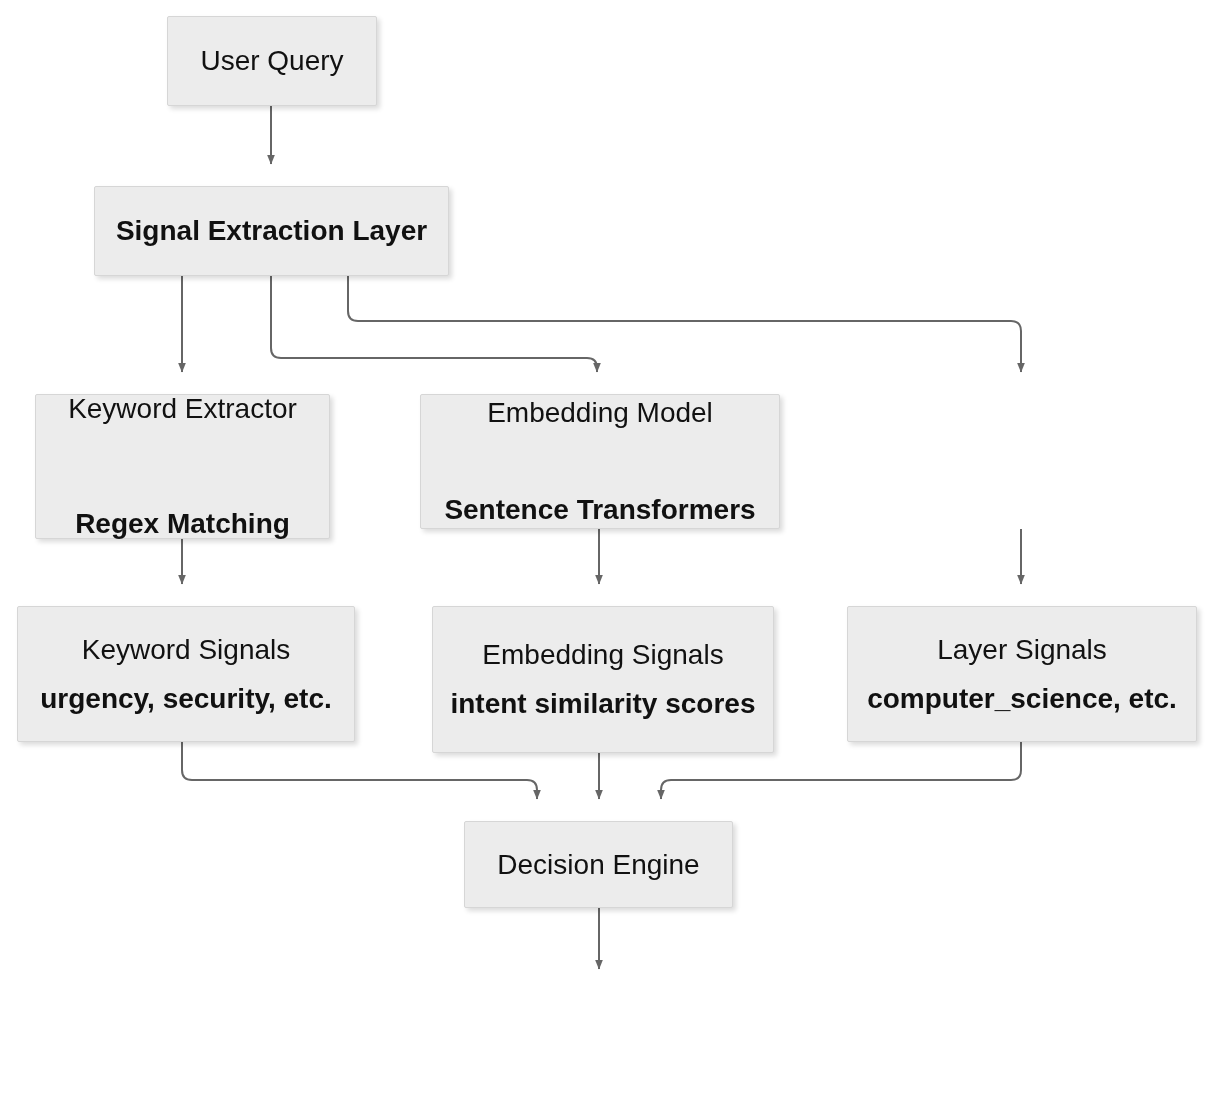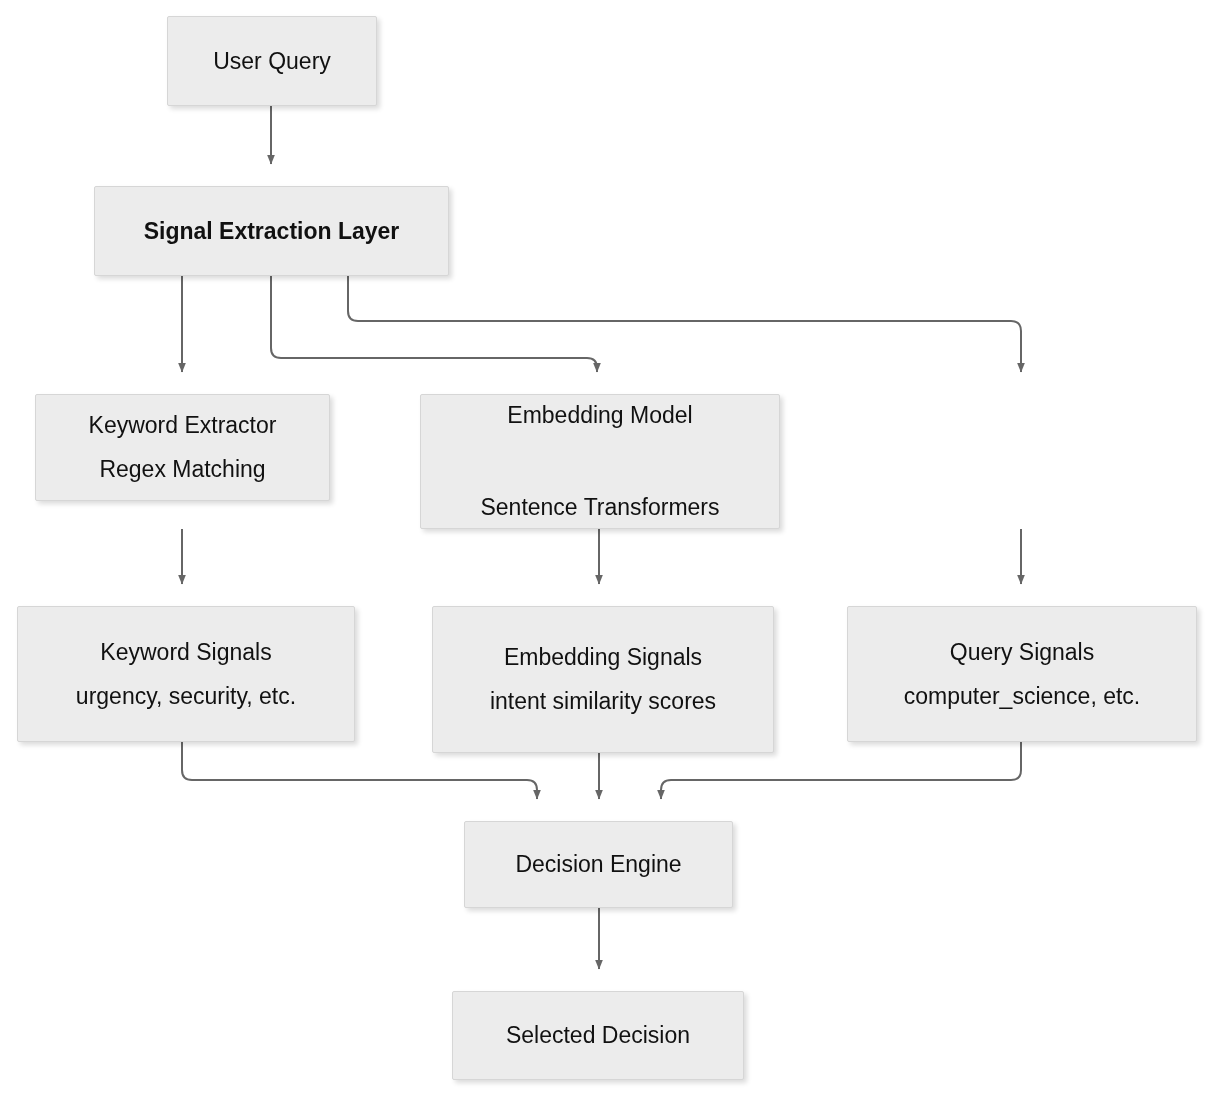--- a/index.html
+++ b/index.html
@@ -34,30 +34,30 @@
     border: 1px solid #D6D6D6;
     border-radius: 2px;
     box-shadow: 3px 3px 5px rgba(0,0,0,0.14);
     display: flex;
     flex-direction: column;
     align-items: center;
     justify-content: center;
     text-align: center;
     color: #111111;
     font-family: "Liberation Sans", sans-serif;
-    font-size: 23px;
+    font-size: 28px;
     line-height: 1.0;
   }
   .node .line1 { display: block; }
-  .node .line2 { display: block; margin-top: 21px; }
+  .node .line2 { display: block; margin-top: 21px; font-weight: bold; }
   .node.single { }
   
   #node-user-query        { left:167px; top:16px;  width:210px; height:90px;  }
   #node-signal-extraction { left:94px;  top:186px; width:355px; height:90px;font-weight:bold;  }
-  #node-keyword-extractor { left:35px;  top:394px; width:295px; height:107px; }
+  #node-keyword-extractor { left:35px;  top:394px; width:295px; height:145px;justify-content:space-between; }
   #node-embedding-model   { left:420px; top:394px; width:360px; height:135px;gap:48px; }
   #node-domain-classifier { left:881px; top:394px; width:285px; height:135px; }
   #node-keyword-signals   { left:17px;  top:606px; width:338px; height:136px; }
   #node-embedding-signals { left:432px; top:606px; width:342px; height:147px; }
   #node-domain-signals    { left:847px; top:606px; width:350px; height:136px; }
   #node-decision-engine   { left:464px; top:821px; width:269px; height:87px;  }
   #node-selected-decision { left:452px; top:991px; width:292px; height:89px;  }
 </style>
 </head>
 <body>
@@ -117,25 +117,22 @@
     <span class="line1">Keyword Signals</span>
     <span class="line2">urgency, security, etc.</span>
   </div>
 
   <div class="node" id="node-embedding-signals">
     <span class="line1">Embedding Signals</span>
     <span class="line2">intent similarity scores</span>
   </div>
 
   <div class="node" id="node-domain-signals">
-    <span class="line1">Query Signals</span>
+    <span class="line1">Layer Signals</span>
     <span class="line2">computer_science, etc.</span>
   </div>
 
   <div class="node single" id="node-decision-engine">
     <span class="line1">Decision Engine</span>
   </div>
 
-  <div class="node single" id="node-selected-decision">
-    <span class="line1">Selected Decision</span>
-  </div>
 
 </div>
 
 </body></html>

